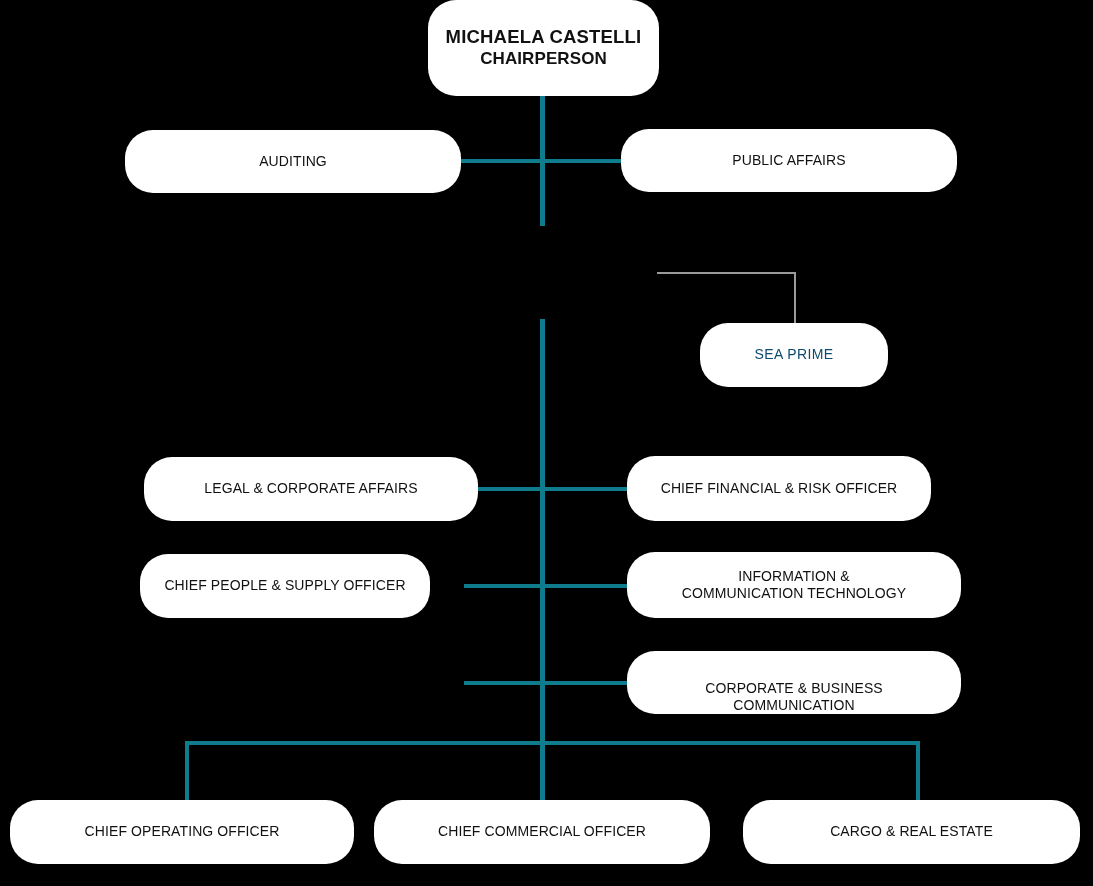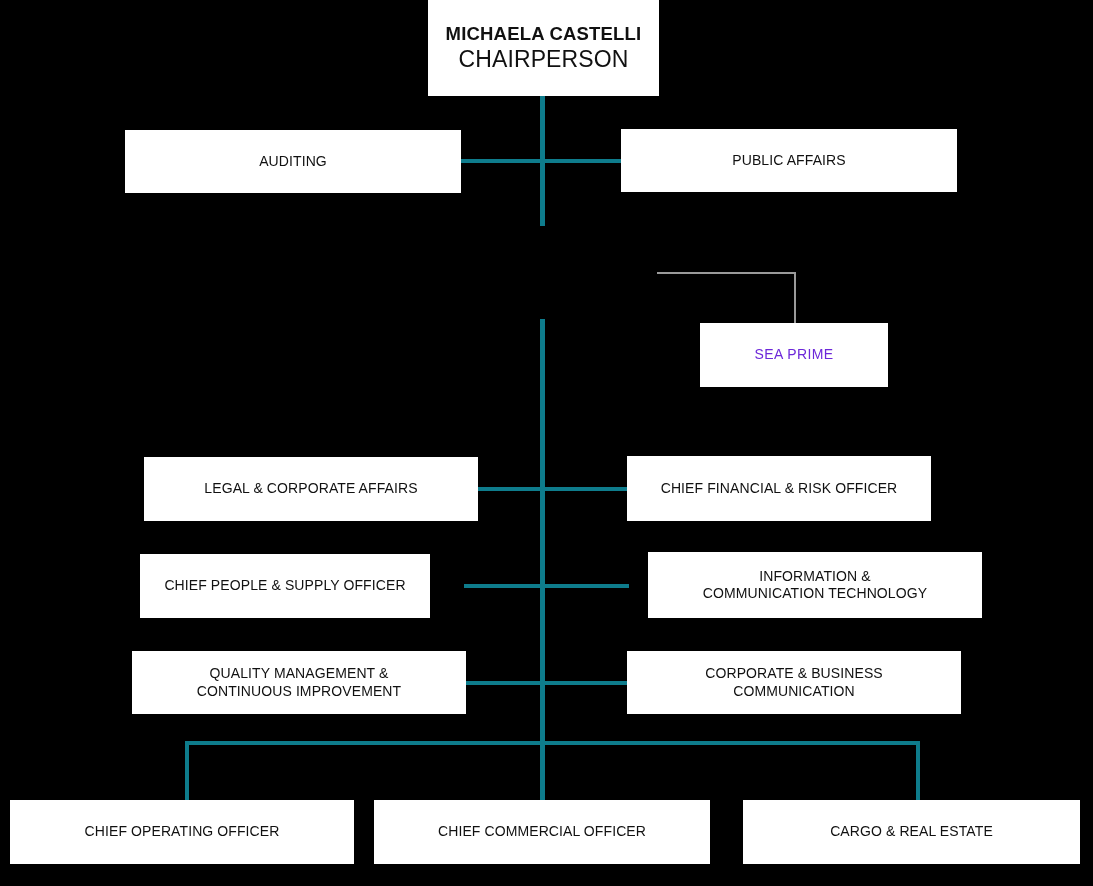--- a/index.html
+++ b/index.html
@@ -32,45 +32,45 @@
     background: #ffffff;
     color: #111111;
     display: flex;
     flex-direction: column;
     align-items: center;
     justify-content: center;
     text-align: center;
     box-sizing: border-box;
     line-height: 1.22;
     z-index: 5;
+    border-radius: 28px;
   }
   .node .name {
     font-weight: bold;
     font-size: 18.5px;
     letter-spacing: 0.2px;
     white-space: nowrap;
   }
   .node .role {
-    font-weight: normal;
-    font-size: 23px;
+    font-weight: bold;
+    font-size: 17px;
     letter-spacing: 0.1px;
   }
   .node .title {
     font-weight: normal;
     font-size: 14px;
     letter-spacing: 0.1px;
     white-space: nowrap;
   }
   .node.muted .title {
-    color: #6d28d9;
+    color: #0c4a6e;
     letter-spacing: 0.4px;
   }
   .overflow-node {
     overflow: visible;
-    margin-left: 21px;
   }
 </style>
 </head>
 <body>
 
 <div id="chart-root">
 
   <div class="line" style="left:540px; top:96px; width:5px; height:130px;"></div>
   <div class="line" style="left:540px; top:319px; width:5px; height:482px;"></div>
 
@@ -121,26 +121,22 @@
 
   <div class="node" style="left:140px; top:554px; width:290px; height:64px;">
     <div class="title">CHIEF PEOPLE &amp; SUPPLY OFFICER</div>
   </div>
 
   <div class="node overflow-node" style="left:627px; top:552px; width:334px; height:66px;">
     <div class="title">INFORMATION &amp;</div>
     <div class="title">COMMUNICATION TECHNOLOGY</div>
   </div>
 
-  <div class="node" style="left:132px; top:651px; width:334px; height:63px;">
-    <div class="title">QUALITY MANAGEMENT &amp;</div>
-    <div class="title">CONTINUOUS IMPROVEMENT</div>
-  </div>
 
-  <div class="node" style="left:627px; top:651px; width:334px; height:63px;">
+  <div class="node" style="left:627px; top:651px; width:334px; height:63px;justify-content:flex-end;">
     <div class="title">CORPORATE &amp; BUSINESS</div>
     <div class="title">COMMUNICATION</div>
   </div>
 
   <div class="node" style="left:10px; top:800px; width:344px; height:64px;">
     <div class="title">CHIEF OPERATING OFFICER</div>
   </div>
 
   <div class="node" style="left:374px; top:800px; width:336px; height:64px;">
     <div class="title">CHIEF COMMERCIAL OFFICER</div>

